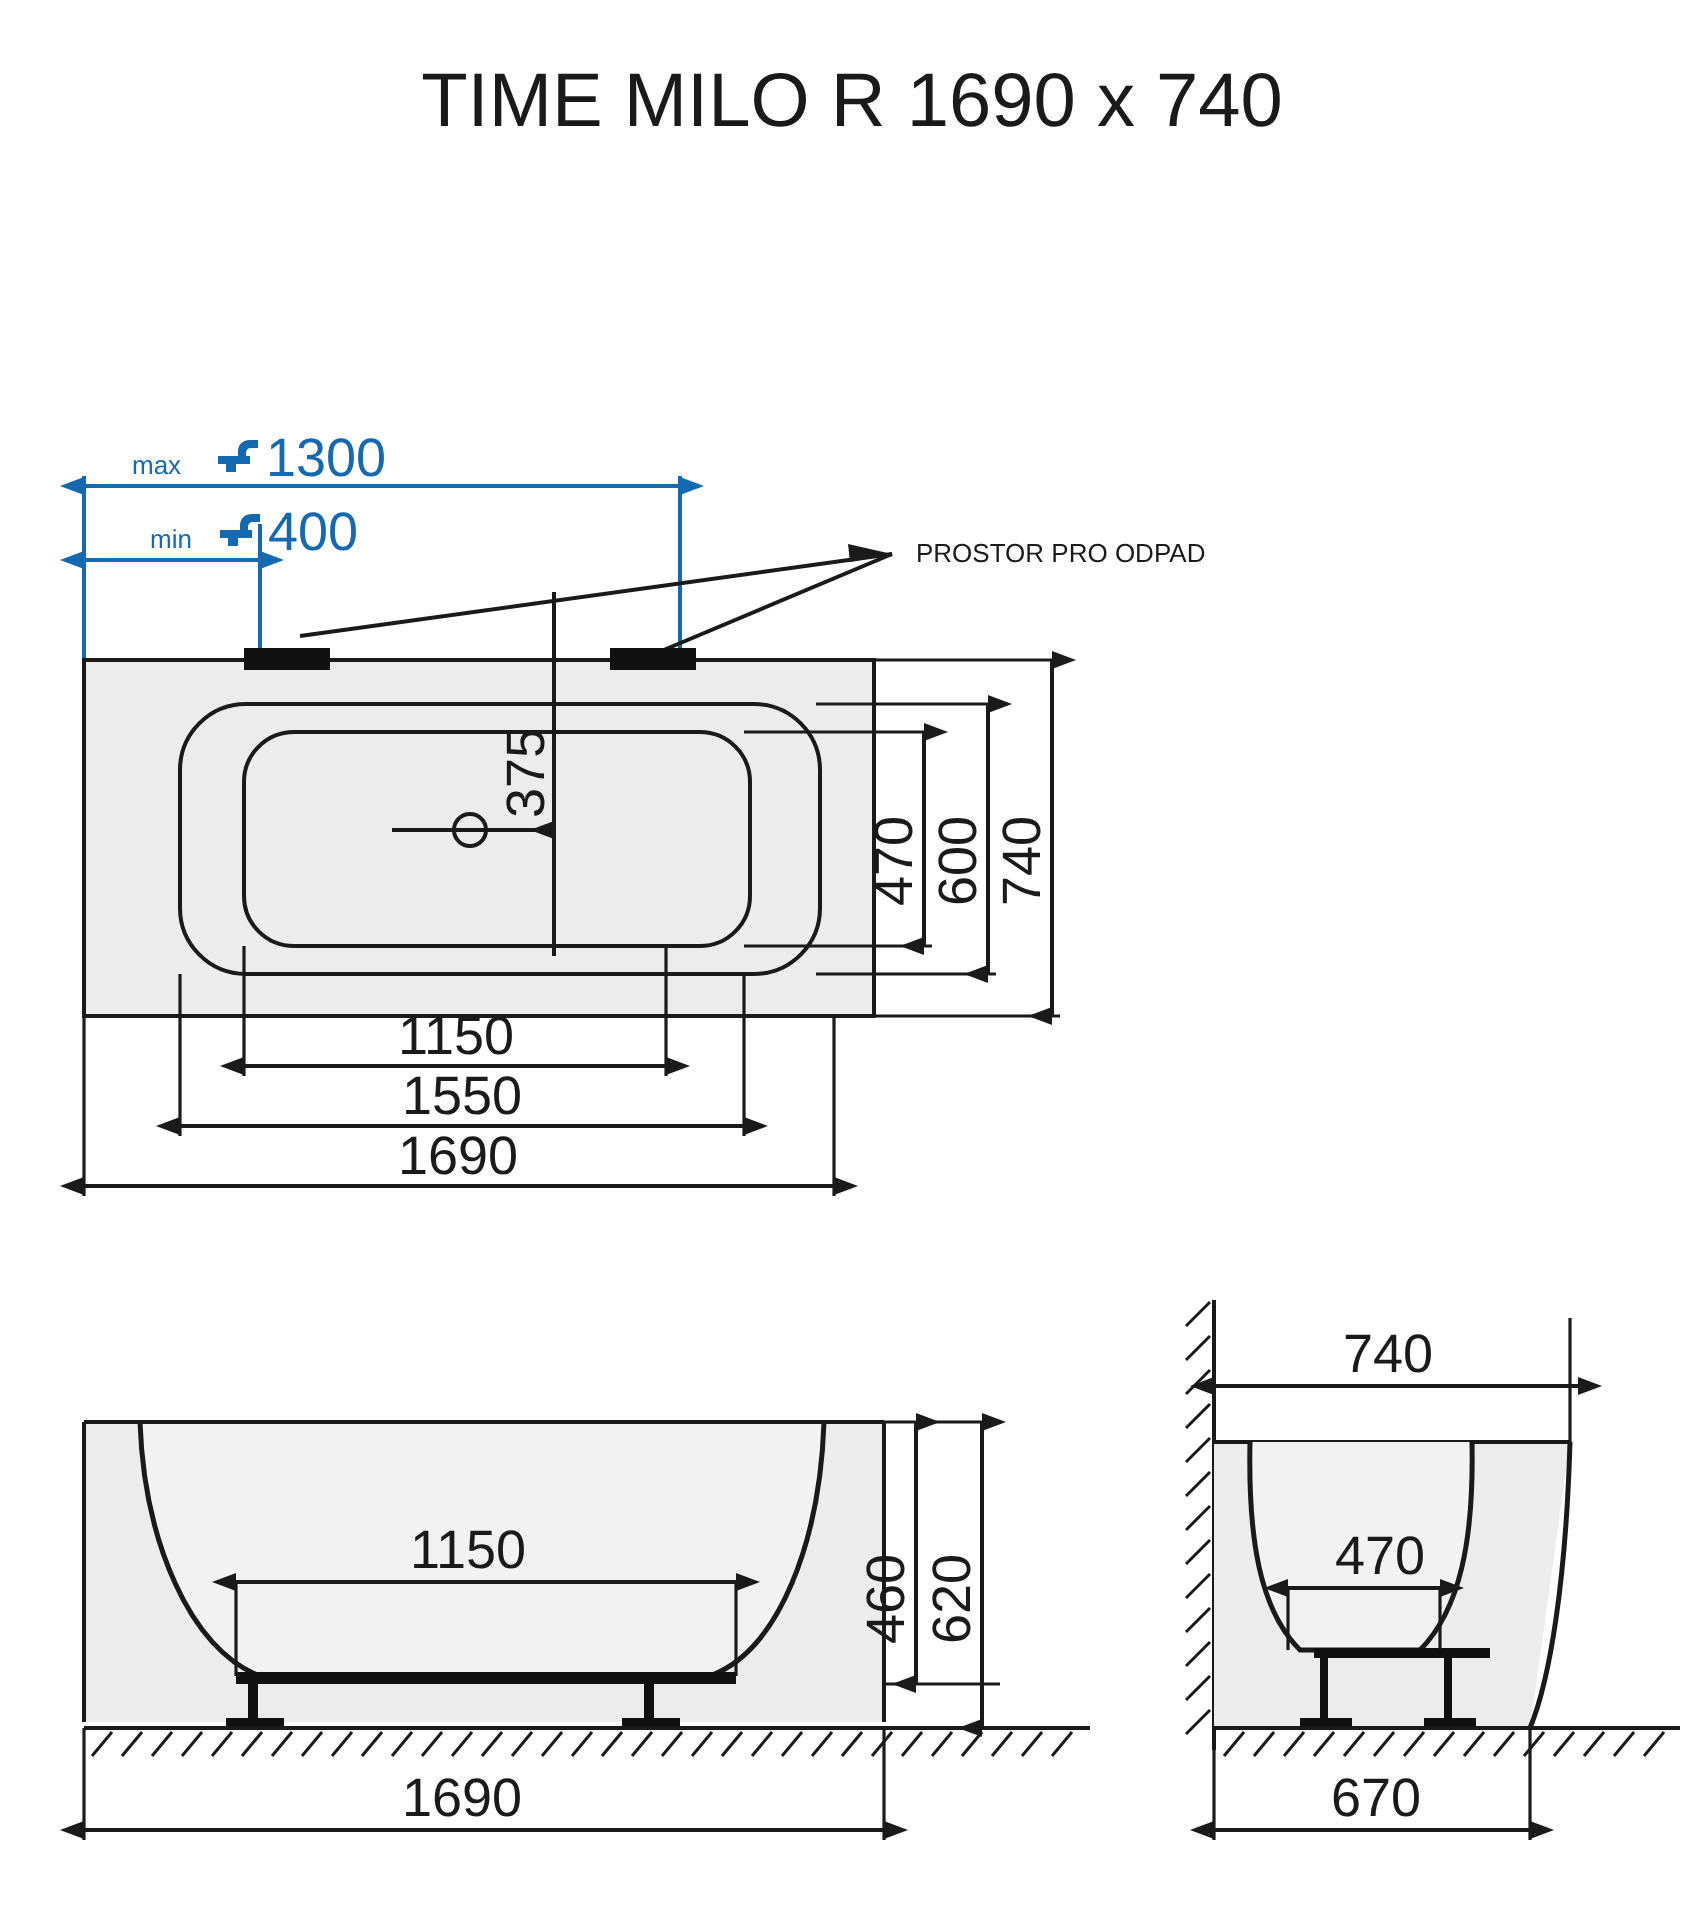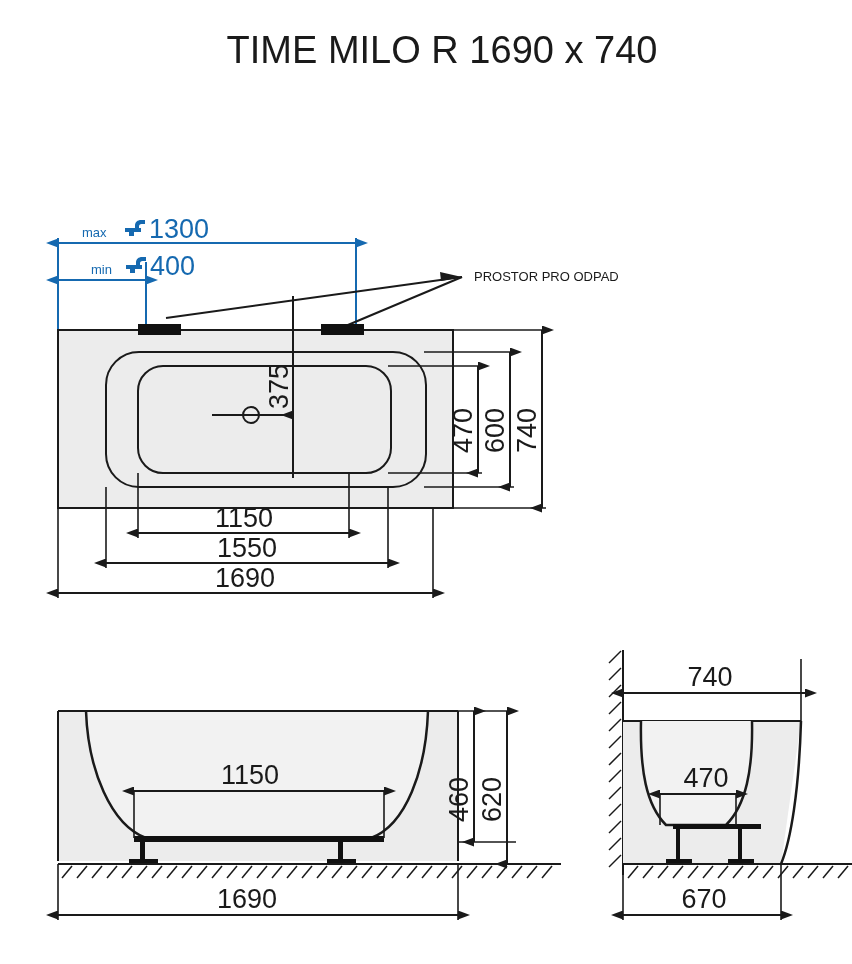--- a/index.html
+++ b/index.html
@@ -9,21 +9,21 @@
   }
   body {
     width: 852px;
     height: 964px;
     font-family: "Liberation Sans", sans-serif;
     position: relative;
     overflow: hidden;
   }
   #sheet {
     position: absolute;
-    left: 16px; top: 0;
+    left: 0; top: 0;
     width: 816px;
     height: 964px;
   }
   svg { display: block; }
   text { font-family: "Liberation Sans", sans-serif; fill: #1a1a1a; }
   .dim-txt { font-size: 27px; }
   .dim-txt-sm { font-size: 13px; }
   .blue-txt { fill: #1569b0; }
   .title-txt { font-size: 38px; }
 </style>

